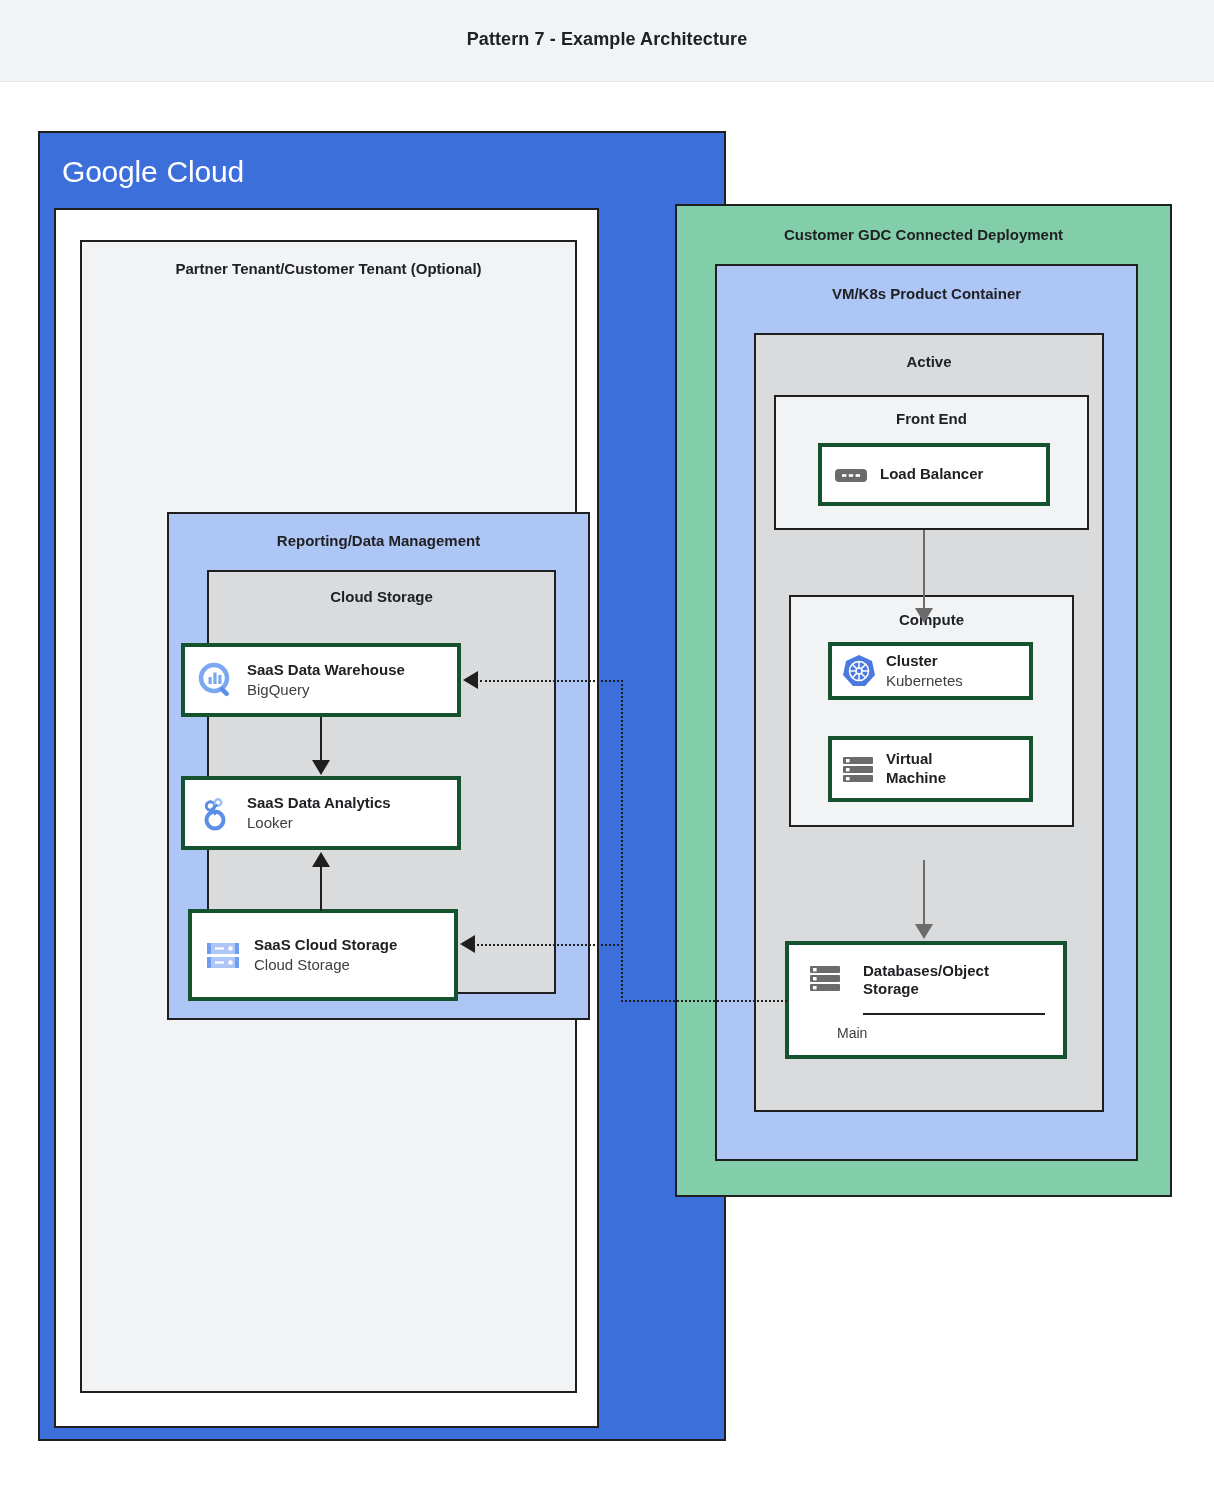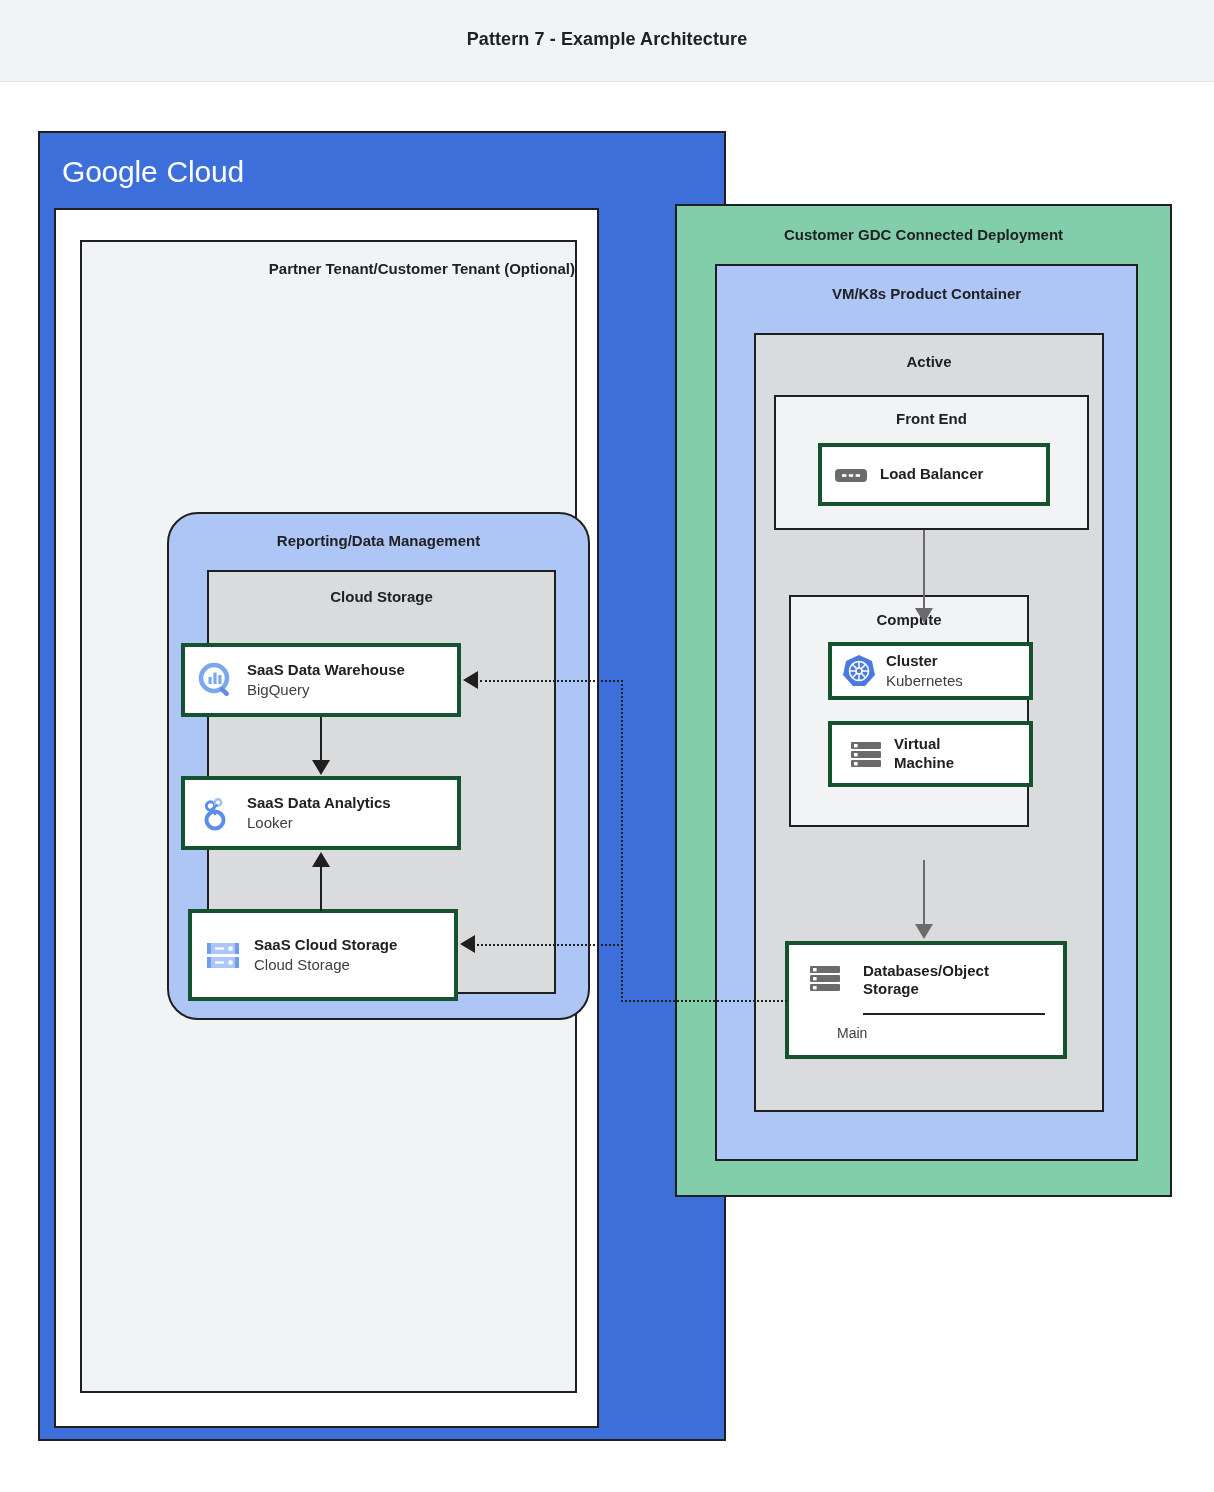--- a/index.html
+++ b/index.html
@@ -46,37 +46,37 @@
   .gcp-logo .g { font-weight: 500; }
   .gcp-logo .c { font-weight: 300; margin-left: 9px; }
 
   .reporting   { left: 109px; top: 532px;  width: 423px;  height: 508px; background: #aec6f6; }
   .cloudstore  { left: 38px;  top: 56px;   width: 349px;  height: 424px; background: #d9dbdd; }
 
   .gdc-outer   { left: 675px; top: 204px;  width: 497px;  height: 993px;  background: #82ceaa; }
   .vmk8s       { left: 38px;  top: 58px;   width: 423px;  height: 897px;  background: #aec6f6; }
   .active      { left: 37px;  top: 67px;   width: 350px;  height: 779px;  background: #d9dbdd; }
   .frontend    { left: 18px;  top: 60px;   width: 315px;  height: 135px;  background: #f1f3f4; }
-  .compute     { left: 33px;  top: 260px;  width: 240px;  height: 232px;  background: #f1f3f4; }
+  .compute     { left: 33px;  top: 260px;  width: 285px;  height: 232px;  background: #f1f3f4; }
 
   
   .card {
     position: absolute;
     background: #ffffff;
     border: 4px solid #14532d;
     display: flex; align-items: center;
   }
   .card-icon { flex: 0 0 auto; display: flex; align-items: center; justify-content: center; }
   .card-text { display: flex; flex-direction: column; justify-content: center; }
   .card-title { font-size: 15px; font-weight: bold; color: #202124; line-height: 1.25; }
   .card-sub   { font-size: 15px; font-weight: normal; color: #3c4043; line-height: 1.3; }
 
   .card-lb    { left: 42px;  top: 46px;  width: 232px; height: 63px; }
   .card-clust { left: 37px;  top: 45px;  width: 205px; height: 58px; }
-  .card-vm    { left: 37px;  top: 124px; width: 205px; height: 66px; padding-left: 8px; }
+  .card-vm    { left: 37px;  top: 139px; width: 205px; height: 66px; }
   .card-db    { left: 785px; top: 941px; width: 282px; height: 118px; display: block; }
 
   .card-bq    { left: 181px; top: 643px; width: 280px; height: 74px; }
   .card-look  { left: 181px; top: 776px; width: 280px; height: 74px; }
   .card-cs    { left: 188px; top: 909px; width: 270px; height: 92px; }
 
   
   .db-top { display: flex; align-items: flex-end; padding: 16px 0 0 0; }
   .db-divider {
     height: 2px; background: #1f1f1f;
@@ -123,23 +123,23 @@
 
 <div class="box gcp-outer">
 
   <div class="gcp-logo">
     <span class="g">Google</span><span class="c">Cloud</span>
   </div>
 
   <div class="box gcp-inner">
 
     <div class="box tenant">
-      <div class="box-title" style="top:18px;text-align:right;">Partner Tenant/Customer Tenant (Optional)</div>
-
-      <div class="box reporting" style="left:85px; top:270px; width:423px; height:508px;border-radius:31px;">
+      <div class="box-title" style="top:18px;">Partner Tenant/Customer Tenant (Optional)</div>
+
+      <div class="box reporting" style="left:85px; top:270px; width:423px; height:508px;">
         <div class="box-title" style="top:18px;">Reporting/Data Management</div>
 
         <div class="box cloudstore">
           <div class="box-title" style="top:16px;">Cloud Storage</div>
         </div>
       </div>
     </div>
   </div>
 </div>
 

